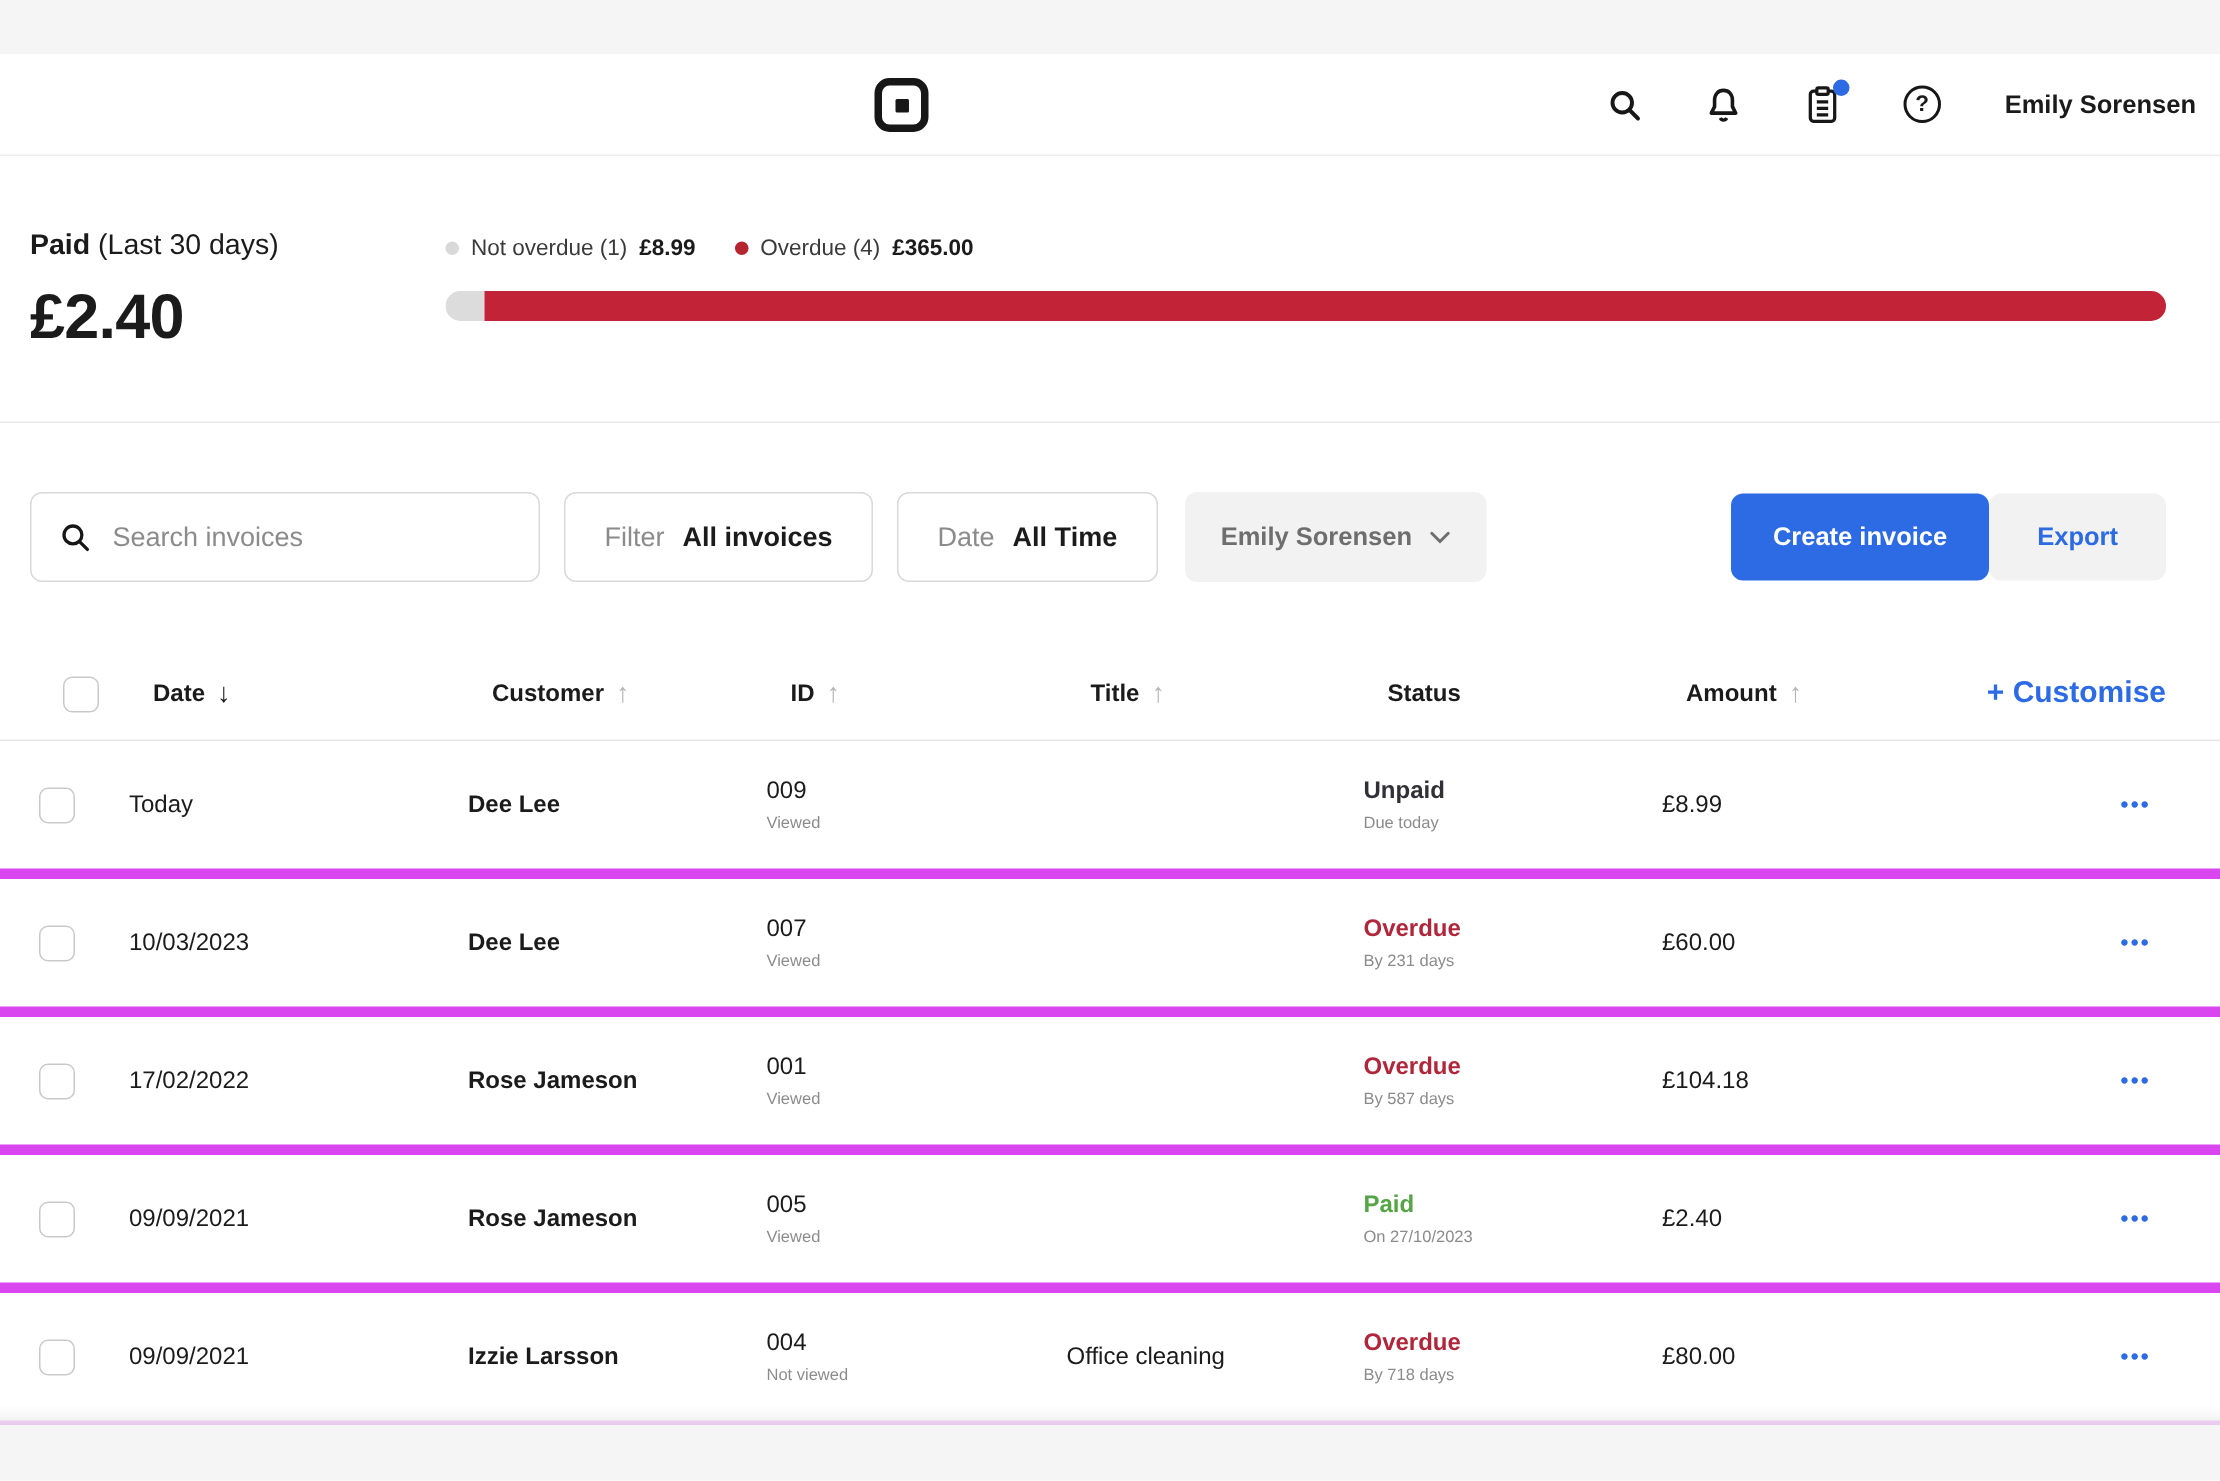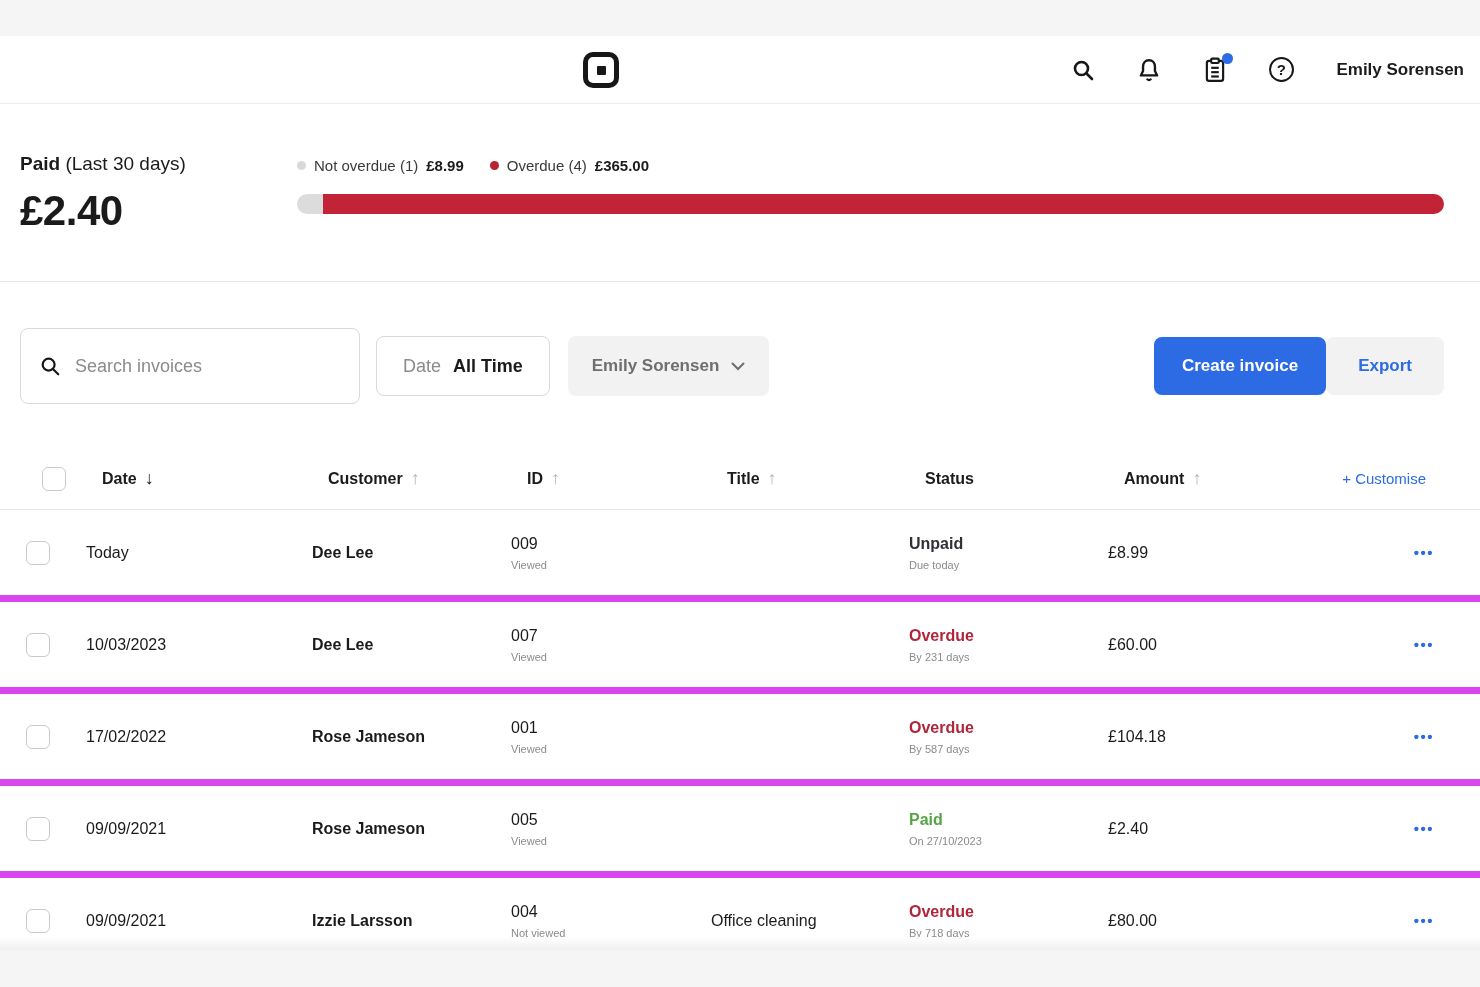--- a/index.html
+++ b/index.html
@@ -31,21 +31,21 @@
   .legend-item { display:flex; align-items:center; gap:8px; }
   .legend-dot { width:9px; height:9px; border-radius:50%; flex:none; }
   .legend-amt { font-weight:700; color:#1b1b1b; }
   .bar { margin-top:20px; height:20px; border-radius:10px; overflow:hidden; display:flex; background:#fff; }
   .bar-seg { height:100%; }
 
   .divider { border:none; border-top:1px solid #e8e8e8; margin:46px 0 0 0; }
 
   
   .filters { display:flex; align-items:center; margin:46px 36px 0 20px; }
-  .search-box { width:340px; height:76px; border:1px solid #d9d9d9; border-radius:8px;
+  .search-box { width:340px; height:60px; border:1px solid #d9d9d9; border-radius:8px;
     display:flex; align-items:center; padding:0 18px; gap:14px; background:#fff; }
   .search-box input { border:none; outline:none; font-size:18px; flex:1; color:#1b1b1b;
     font-family:"Liberation Sans", sans-serif; background:transparent; }
   .search-box input::placeholder { color:#8b8b8b; }
   .pill { height:60px; border:1px solid #d9d9d9; border-radius:8px; display:flex; align-items:center;
     padding:0 26px; gap:12px; margin-left:16px; font-size:18px; cursor:pointer; background:#fff; }
   .pill .pill-label { color:#8b8b8b; }
   .pill .pill-value { font-weight:700; color:#1b1b1b; }
   .chip { height:60px; background:#f2f2f2; border:none; border-radius:8px; display:flex; align-items:center;
     padding:0 24px; gap:12px; margin-left:18px; font-size:17px; font-weight:700; color:#6e6e6e; cursor:pointer; }
@@ -55,21 +55,21 @@
   .btn-export { background:#f2f2f2; color:#2d6be4; padding:0 32px; }
   .btn-create { background:#2d6be4; color:#fff; padding:0 28px; margin-left:18px; }
 
   
   .table { margin-top:44px; }
   .trow { display:grid; grid-template-columns:60px 226px 199px 200px 198px 199px 180px 1fr;
     align-items:center; padding-left:42px; padding-right:36px; }
   .thead { height:62px; border-bottom:1px solid #e6e6e6; font-weight:700; font-size:16px; }
   .th { display:flex; align-items:center; gap:8px; cursor:pointer; }
   .sort-arrow { font-size:18px; font-weight:400; }
-  .customise { justify-self:end; margin-right:18px; color:#2d6be4; font-weight:400; font-size:15px; cursor:pointer; }
+  .customise { justify-self:end; margin-right:0; color:#2d6be4; font-weight:700; font-size:20px; cursor:pointer; }
   .row { height:92px; border-bottom:7px solid #d946ef; font-size:16px;padding-left:26px; }
   .checkbox { width:24px; height:24px; border:1.5px solid #c9c9c9; border-radius:6px; background:#fff; cursor:pointer; }
   .cell-customer { font-weight:700; }
   .two-line .line2 { color:#8b8b8b; font-size:11px; margin-top:6px; }
   .cell-status .line1 { font-weight:700; }
   .dots { justify-self:end; margin-right:10px; color:#2d6be4; font-size:15px; font-weight:700;
     letter-spacing:1.5px; cursor:pointer; }
 
   
   .page-bottom { position:absolute; left:0; right:0; bottom:0; }
@@ -147,20 +147,24 @@
 
 <div class="filters">
   <div class="search-box">
     <svg width="22" height="22" viewBox="0 0 24 24" fill="none" stroke="#171717" stroke-width="2.4" stroke-linecap="round">
       <circle cx="10.5" cy="10.5" r="6.5"></circle>
         <line x1="15.5" y1="15.5" x2="21" y2="21"></line>
     </svg>
     <input value="" placeholder="Search invoices" style="">
   </div>
   <div class="pill">
+    <span class="pill-label">Filter</span>
+    <span class="pill-value">All invoices</span>
+  </div>
+  <div class="pill">
     <span class="pill-label">Date</span>
     <span class="pill-value">All Time</span>
   </div>
   <div class="chip">
     <span>Emily Sorensen</span>
     <svg width="14" height="9" viewBox="0 0 14 9" fill="none" stroke="#6e6e6e" stroke-width="2" stroke-linecap="round">
       <path d="M1.5 1.5 L7 7 L12.5 1.5"></path>
     </svg>
   </div>
   <div class="spacer"></div>

